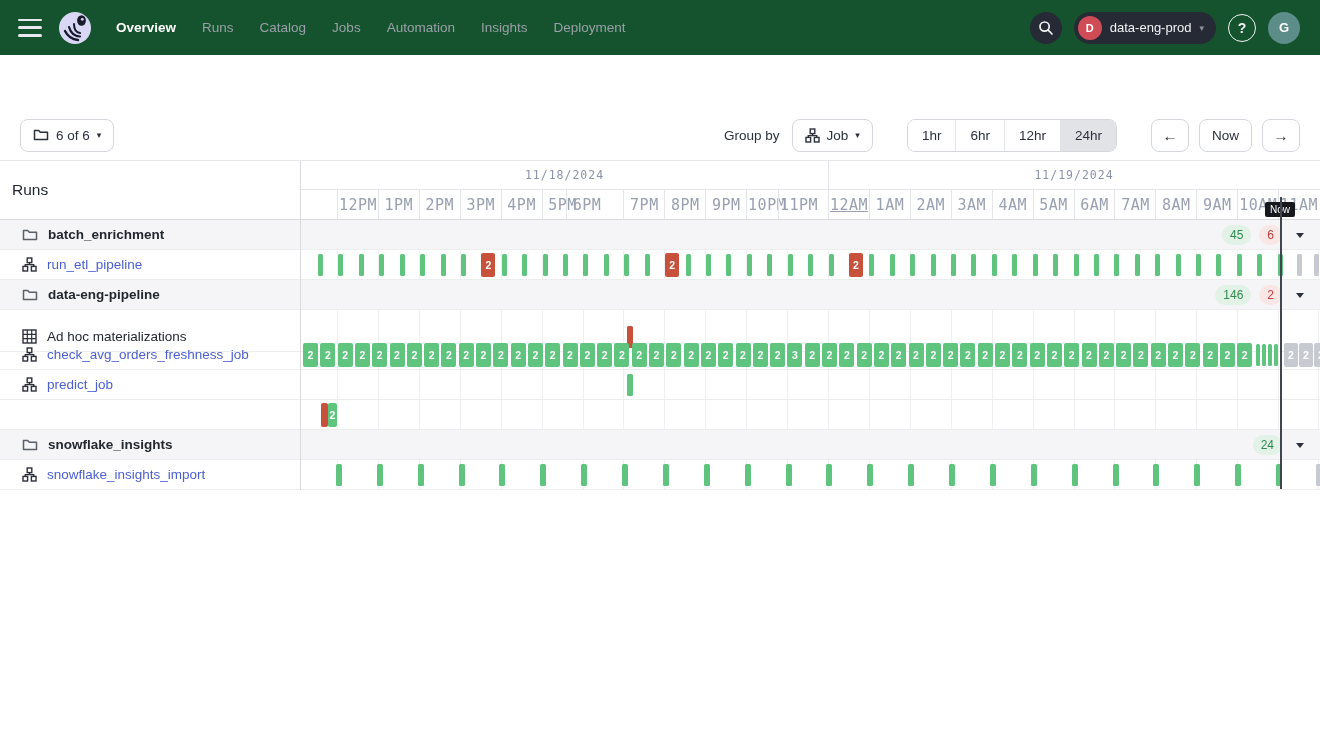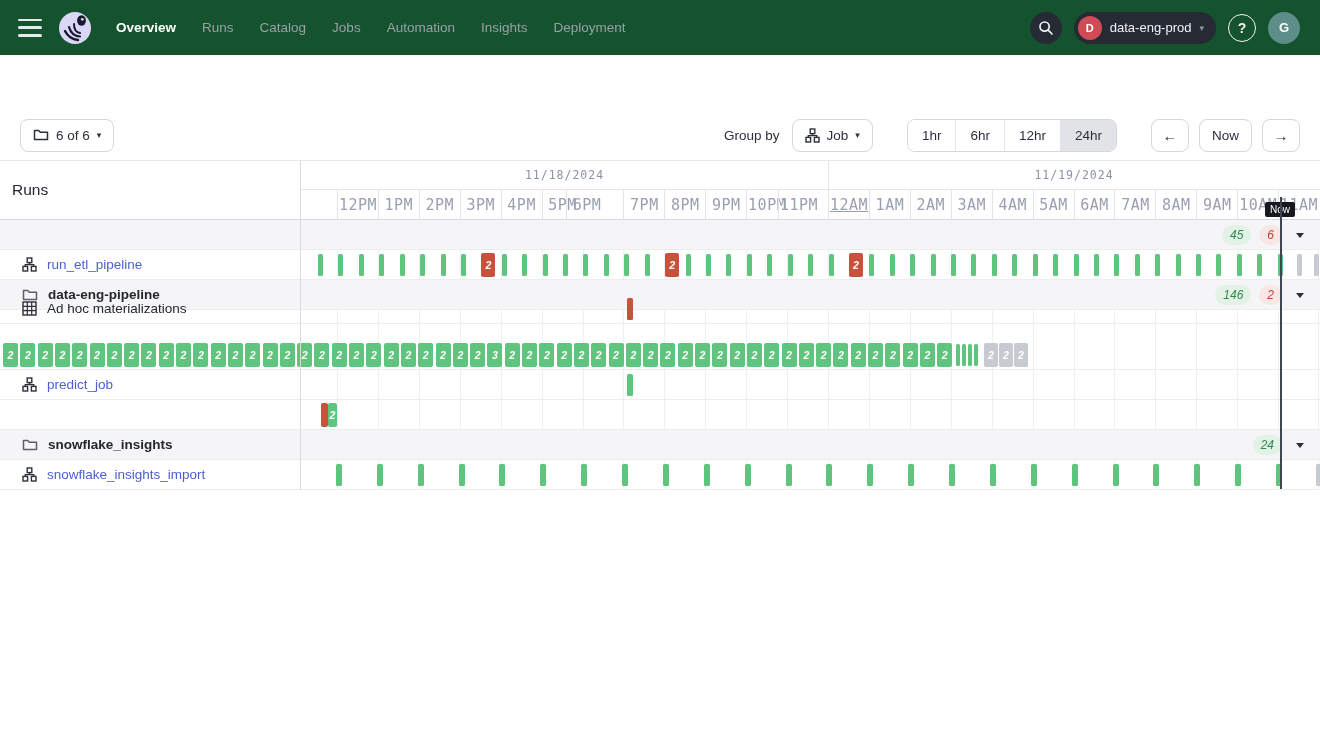--- a/index.html
+++ b/index.html
@@ -63,21 +63,21 @@
 
   .rows-wrap { position:absolute; left:0; top:59px; width:1320px; height:270px; }
   .gridlines { position:absolute; left:0; top:0; width:1320px; height:270px; }
   .gridline { position:absolute; top:0; width:1px; height:270px; background:#eef0f2; }
   .trow { position:absolute; left:0; width:1320px; height:30px; border-bottom:1px solid #eceded; display:flex; }
   .trow.group { background:#f5f5f7; }
   .row-left { width:300px; height:100%; display:flex; align-items:center; gap:10px; padding-left:22px; flex:none; }
   .row-label { font-size:13.5px; color:#23272e; white-space:nowrap; }
   .trow.group .row-label { font-weight:700; }
   .row-link { font-size:13.5px; color:#4b5fd0; text-decoration:none; cursor:pointer; white-space:nowrap; }
-  .row-chart { position:relative; flex:1; height:100%;font-style:italic; }
+  .row-chart { position:relative; flex:1; height:100%; }
   .bar { position:absolute; border-radius:1.5px; }
   .bar.tick { top:4px; height:22px; }
   .bar.block { top:3px; height:24px; border-radius:2px; display:flex; align-items:center; justify-content:center;
     color:#fff; font-size:10.5px; font-weight:700; }
   .row-badges { position:absolute; right:0; top:0; height:30px; display:flex; align-items:center; gap:8px; padding-right:16px; }
   .badge { height:20px; border-radius:10px; padding:0 8px; font-size:12px; font-weight:500; display:flex; align-items:center; }
   .badge.success { background:#e2f2e7; color:#2f8a50; }
   .badge.failure { background:#f9e7e6; color:#c2403d; }
   .row-caret { width:0; height:0; border-left:4.5px solid transparent; border-right:4.5px solid transparent; border-top:5.5px solid #2b303b; margin-left:6px; cursor:pointer; }
 
@@ -232,20 +232,28 @@
           <div class="gridline" style="left: 1073.56px;"></div>
           <div class="gridline" style="left: 1114.48px;"></div>
           <div class="gridline" style="left: 1155.4px;"></div>
           <div class="gridline" style="left: 1196.32px;"></div>
           <div class="gridline" style="left: 1237.24px;"></div>
           <div class="gridline" style="left: 1278.16px;"></div>
           <div class="gridline" style="left: 1318px;"></div>
         </div>
       <div id="rowsHost">
           <div class="trow group" style="top: 0px;">
+            <div class="row-left">
+              <div>
+                <svg width="16" height="14" viewBox="0 0 16 14">
+                  <path d="M1.5 2.5 h4.2 l1.6 1.8 h7.2 v7.2 h-13 z" fill="none" stroke="#5b6069" stroke-width="1.5" stroke-linejoin="round"></path>
+                </svg>
+              </div>
+              <div class="row-label">batch_enrichment</div>
+            </div>
             <div class="row-chart">
               <div class="row-badges">
                 <div class="badge success">45</div>
                 <div class="badge failure">6</div>
                 <div class="row-caret"></div>
               </div>
             </div>
           </div>
           <div class="trow" style="top: 30px;">
             <div class="row-left">
@@ -322,35 +330,46 @@
               <div class="row-label">data-eng-pipeline</div>
             </div>
             <div class="row-chart">
               <div class="row-badges">
                 <div class="badge success">146</div>
                 <div class="badge failure">2</div>
                 <div class="row-caret"></div>
               </div>
             </div>
           </div>
-          <div class="trow" style="top: 74px;">
+          <div class="trow" style="top: 102px;">
             <div class="row-left">
               <div>
                 <svg width="15" height="15" viewBox="0 0 15 15">
                   <rect x="1" y="1" width="13" height="13" fill="none" stroke="#2b303b" stroke-width="1.4"></rect>
                   <path d="M1 5.3 h13 M1 9.7 h13 M5.3 1 v13 M9.7 1 v13" stroke="#2b303b" stroke-width="1.2"></path>
                 </svg>
               </div>
               <div class="row-label">Ad hoc materializations</div>
             </div>
             <div class="row-chart">
               <div class="bar tick" style="left: 327px; width: 6px; background: rgb(200, 81, 60);"></div>
             </div>
           </div>
           <div class="trow" style="top: 120px;">
+            <div class="row-left">
+              <div>
+                <svg width="15" height="15" viewBox="0 0 15 15">
+                  <rect x="5.2" y="1" width="4.6" height="4.6" fill="none" stroke="#2b303b" stroke-width="1.4"></rect>
+                  <rect x="1" y="9.4" width="4.6" height="4.6" fill="none" stroke="#2b303b" stroke-width="1.4"></rect>
+                  <rect x="9.4" y="9.4" width="4.6" height="4.6" fill="none" stroke="#2b303b" stroke-width="1.4"></rect>
+                  <path d="M7.5 5.6 v2 M3.3 9.4 v-1.8 h8.4 v1.8" fill="none" stroke="#2b303b" stroke-width="1.4"></path>
+                </svg>
+              </div>
+              <a class="row-link">check_avg_orders_freshness_job</a>
+            </div>
             <div class="row-chart">
               <div class="bar block" style="left: 3px; width: 15px; background: rgb(95, 196, 126);">2</div>
               <div class="bar block" style="left: 20.3px; width: 15px; background: rgb(95, 196, 126);">2</div>
               <div class="bar block" style="left: 37.6px; width: 15px; background: rgb(95, 196, 126);">2</div>
               <div class="bar block" style="left: 54.9px; width: 15px; background: rgb(95, 196, 126);">2</div>
               <div class="bar block" style="left: 72.2px; width: 15px; background: rgb(95, 196, 126);">2</div>
               <div class="bar block" style="left: 89.5px; width: 15px; background: rgb(95, 196, 126);">2</div>
               <div class="bar block" style="left: 106.8px; width: 15px; background: rgb(95, 196, 126);">2</div>
               <div class="bar block" style="left: 124.1px; width: 15px; background: rgb(95, 196, 126);">2</div>
               <div class="bar block" style="left: 141.4px; width: 15px; background: rgb(95, 196, 126);">2</div>

